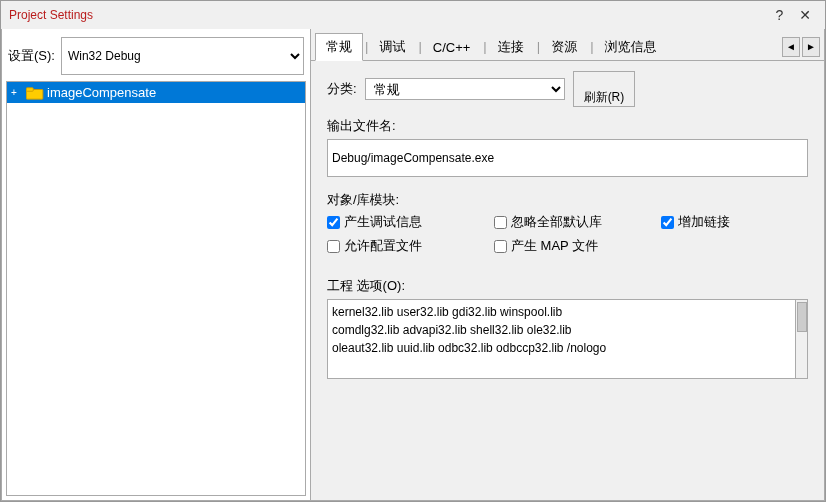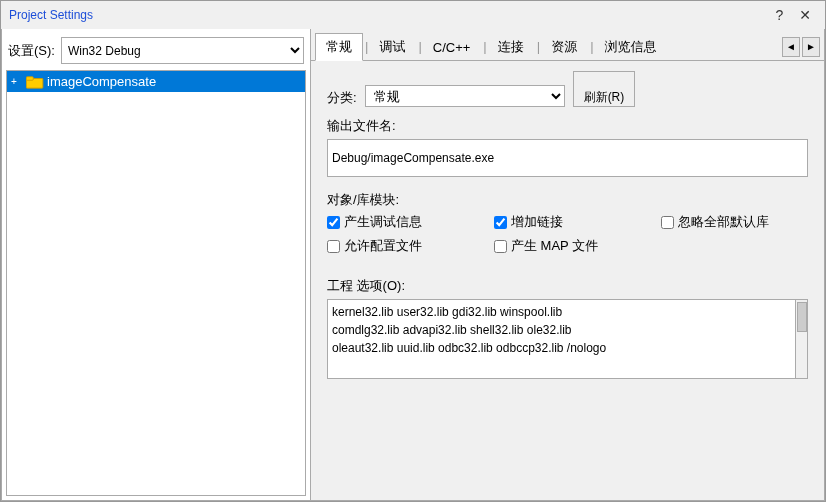--- a/index.html
+++ b/index.html
@@ -26,21 +26,21 @@
       display: flex;
       align-items: center;
       justify-content: space-between;
       padding: 4px 8px;
       border-bottom: none;
       height: 28px;
     }
 
     .title-text {
       font-size: 12px;
-      color: #1d4ed8;
+      color: #b91c1c;
     }
 
     .title-buttons {
       display: flex;
       gap: 4px;
       align-items: center;
     }
 
     .title-btn {
       background: none;
@@ -76,21 +76,21 @@
       padding: 4px 2px;
     }
 
     .settings-label {
       font-size: 13px;
       white-space: nowrap;
     }
 
     .settings-select {
       flex: 1;
-      height: 27px;
+      height: 38px;
       font-size: 12px;
       border: 1px solid #aaa;
       background: #fff;
       padding: 0 2px;
     }
 
     .tree-area {
       flex: 1;
       border: 1px solid #aaa;
       background: #fff;
@@ -184,21 +184,21 @@
     }
 
     .content-area {
       flex: 1;
       padding: 10px 16px;
       overflow: auto;
     }
 
     .form-row {
       display: flex;
-      align-items: flex-end;
+      align-items: center;
       margin-bottom: 10px;
       gap: 8px;
     }
 
     .form-label {
       font-size: 13px;
       white-space: nowrap;
     }
 
     .category-select {
@@ -397,26 +397,26 @@
         
         <div class="section-label">对象/库模块:</div>
 
         
         <div class="checkboxes-grid">
           <div class="checkbox-item">
             <input type="checkbox" checked="" style="">
             <label>产生调试信息</label>
           </div>
           <div class="checkbox-item">
+            <input type="checkbox" style="">
+            <label>忽略全部默认库</label>
+          </div>
+          <div class="checkbox-item">
             <input type="checkbox" checked="" style="">
             <label>增加链接</label>
-          </div>
-          <div class="checkbox-item">
-            <input type="checkbox" style="">
-            <label>忽略全部默认库</label>
           </div>
           <div class="checkbox-item">
             <input type="checkbox" style="">
             <label>允许配置文件</label>
           </div>
           <div class="checkbox-item">
             <input type="checkbox" style="">
             <label>产生 MAP 文件</label>
           </div>
         </div>

